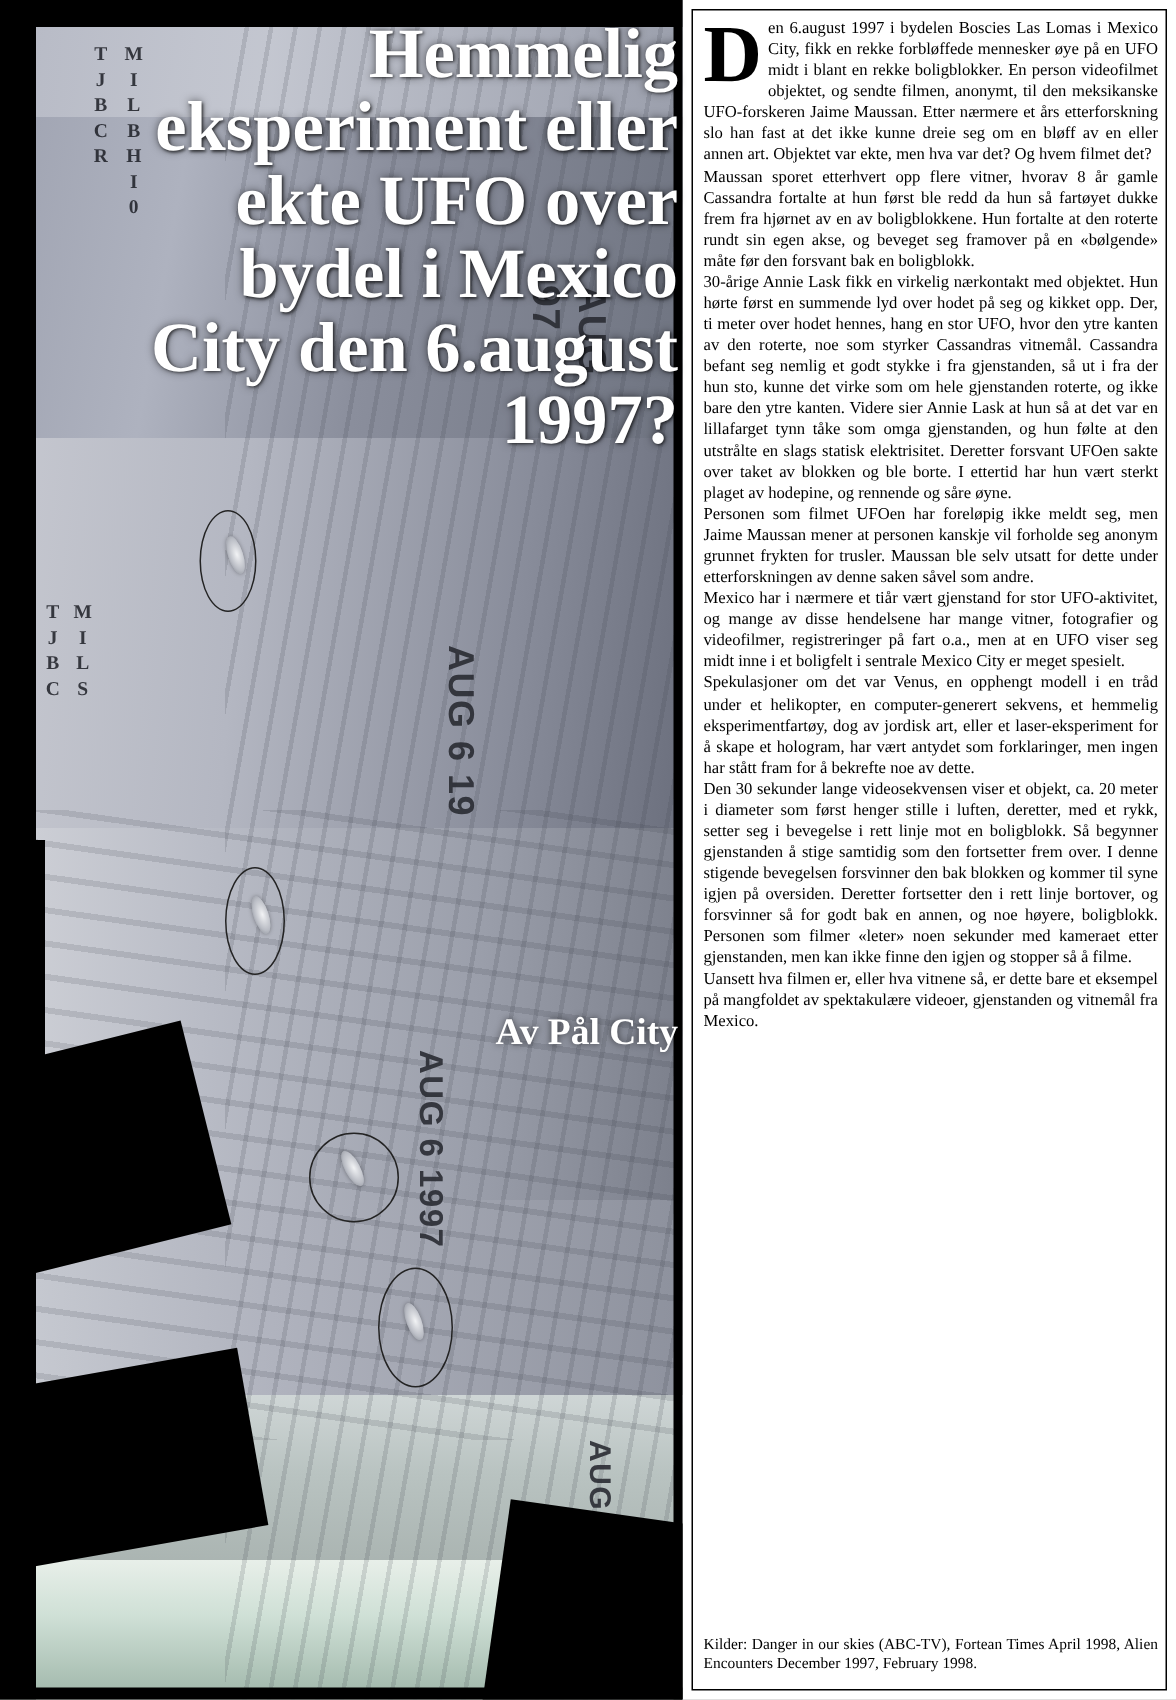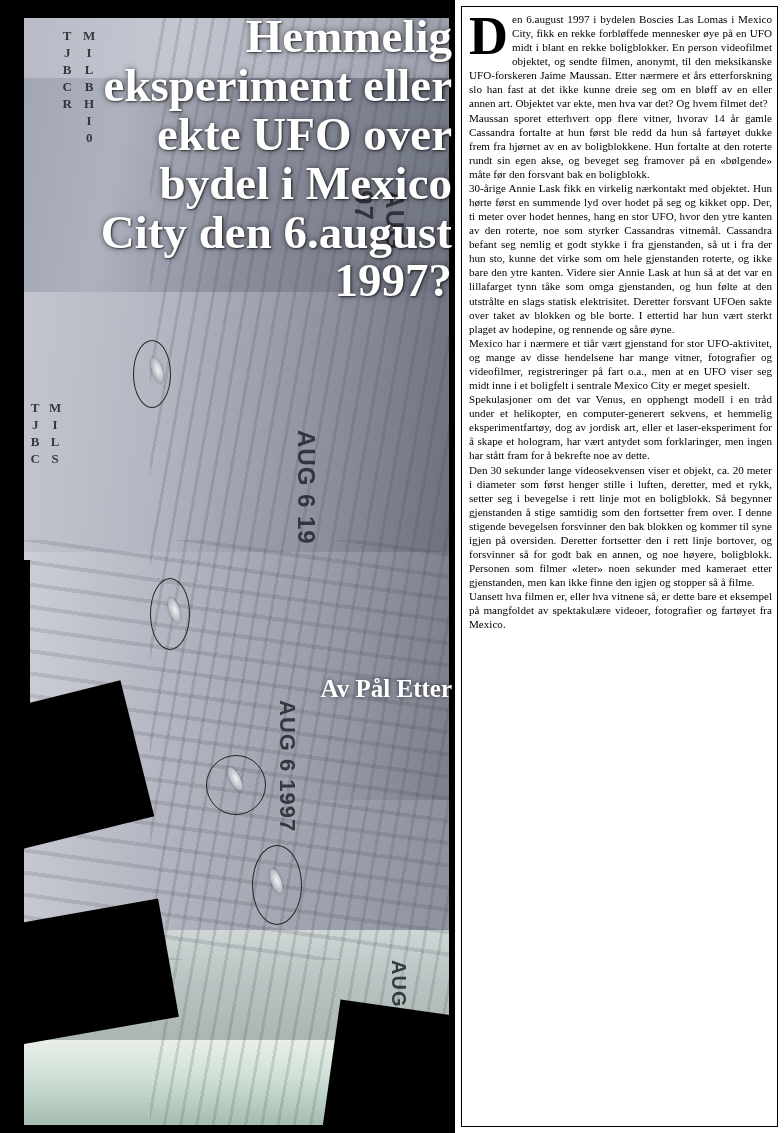--- a/index.html
+++ b/index.html
@@ -298,29 +298,31 @@
     <div class="circ c1"></div>
     <div class="ufo u2"></div>
     <div class="circ c2"></div>
     <div class="ufo u3"></div>
     <div class="circ c3"></div>
     <div class="ufo u4"></div>
     <div class="circ c4"></div>
   </div>
 
   <div class="headline">Hemmelig eksperiment eller ekte UFO over bydel i Mexico City den 6.august 1997?</div>
-  <div class="byline">Av Pål Etter</div>
+  <div class="byline">Av Pål City</div>
 
   <div class="text-pane">
     <div class="text-inner">
       <div class="body-col">
         <p class="dropcap-p"><span class="dropcap">D</span><span>en 6.august 1997 i bydelen Boscies Las Lomas i Mexico City, fikk en rekke forbløffede mennesker øye på en UFO midt i blant en rekke boligblokker. En person videofilmet objektet, og sendte filmen, anonymt, til den meksikanske UFO-forskeren Jaime Maussan. Etter nærmere et års etterforskning slo han fast at det ikke kunne dreie seg om en bløff av en eller annen art. Objektet var ekte, men hva var det? Og hvem filmet det?</span></p>
-        <p>Maussan sporet etterhvert opp flere vitner, hvorav 14 år gamle Cassandra fortalte at hun først ble redd da hun så fartøyet dukke frem fra hjørnet av en av boligblokkene. Hun fortalte at den roterte rundt sin egen akse, og beveget seg framover på en «bølgende» måte før den forsvant bak en boligblokk.</p>
+        <p>Maussan sporet etterhvert opp flere vitner, hvorav 8 år gamle Cassandra fortalte at hun først ble redd da hun så fartøyet dukke frem fra hjørnet av en av boligblokkene. Hun fortalte at den roterte rundt sin egen akse, og beveget seg framover på en «bølgende» måte før den forsvant bak en boligblokk.</p>
         <p>30-årige Annie Lask fikk en virkelig nærkontakt med objektet. Hun hørte først en summende lyd over hodet på seg og kikket opp. Der, ti meter over hodet hennes, hang en stor UFO, hvor den ytre kanten av den roterte, noe som styrker Cassandras vitnemål. Cassandra befant seg nemlig et godt stykke i fra gjenstanden, så ut i fra der hun sto, kunne det virke som om hele gjenstanden roterte, og ikke bare den ytre kanten. Videre sier Annie Lask at hun så at det var en lillafarget tynn tåke som omga gjenstanden, og hun følte at den utstrålte en slags statisk elektrisitet. Deretter forsvant UFOen sakte over taket av blokken og ble borte. I ettertid har hun vært sterkt plaget av hodepine, og rennende og såre øyne.</p>
+        <p>Personen som filmet UFOen har foreløpig ikke meldt seg, men Jaime Maussan mener at personen kanskje vil forholde seg anonym grunnet frykten for trusler. Maussan ble selv utsatt for dette under etterforskningen av denne saken såvel som andre.</p>
         <p>Mexico har i nærmere et tiår vært gjenstand for stor UFO-aktivitet, og mange av disse hendelsene har mange vitner, fotografier og videofilmer, registreringer på fart o.a., men at en UFO viser seg midt inne i et boligfelt i sentrale Mexico City er meget spesielt.</p>
         <p>Spekulasjoner om det var Venus, en opphengt modell i en tråd under et helikopter, en computer-generert sekvens, et hemmelig eksperimentfartøy, dog av jordisk art, eller et laser-eksperiment for å skape et hologram, har vært antydet som forklaringer, men ingen har stått fram for å bekrefte noe av dette.</p>
         <p>Den 30 sekunder lange videosekvensen viser et objekt, ca. 20 meter i diameter som først henger stille i luften, deretter, med et rykk, setter seg i bevegelse i rett linje mot en boligblokk. Så begynner gjenstanden å stige samtidig som den fortsetter frem over. I denne stigende bevegelsen forsvinner den bak blokken og kommer til syne igjen på oversiden. Deretter fortsetter den i rett linje bortover, og forsvinner så for godt bak en annen, og noe høyere, boligblokk. Personen som filmer «leter» noen sekunder med kameraet etter gjenstanden, men kan ikke finne den igjen og stopper så å filme.</p>
-        <p>Uansett hva filmen er, eller hva vitnene så, er dette bare et eksempel på mangfoldet av spektakulære videoer, fotografier og fartøyet fra Mexico.</p>
+        <p>Uansett hva filmen er, eller hva vitnene så, er dette bare et eksempel på mangfoldet av spektakulære videoer, gjenstanden og vitnemål fra Mexico.</p>
       </div>
     </div>
+    <div class="sources">Kilder: Danger in our skies (ABC-TV), Fortean Times April 1998, Alien Encounters December 1997, February 1998.</div>
   </div>
 
 </div>
 
 </body></html>

